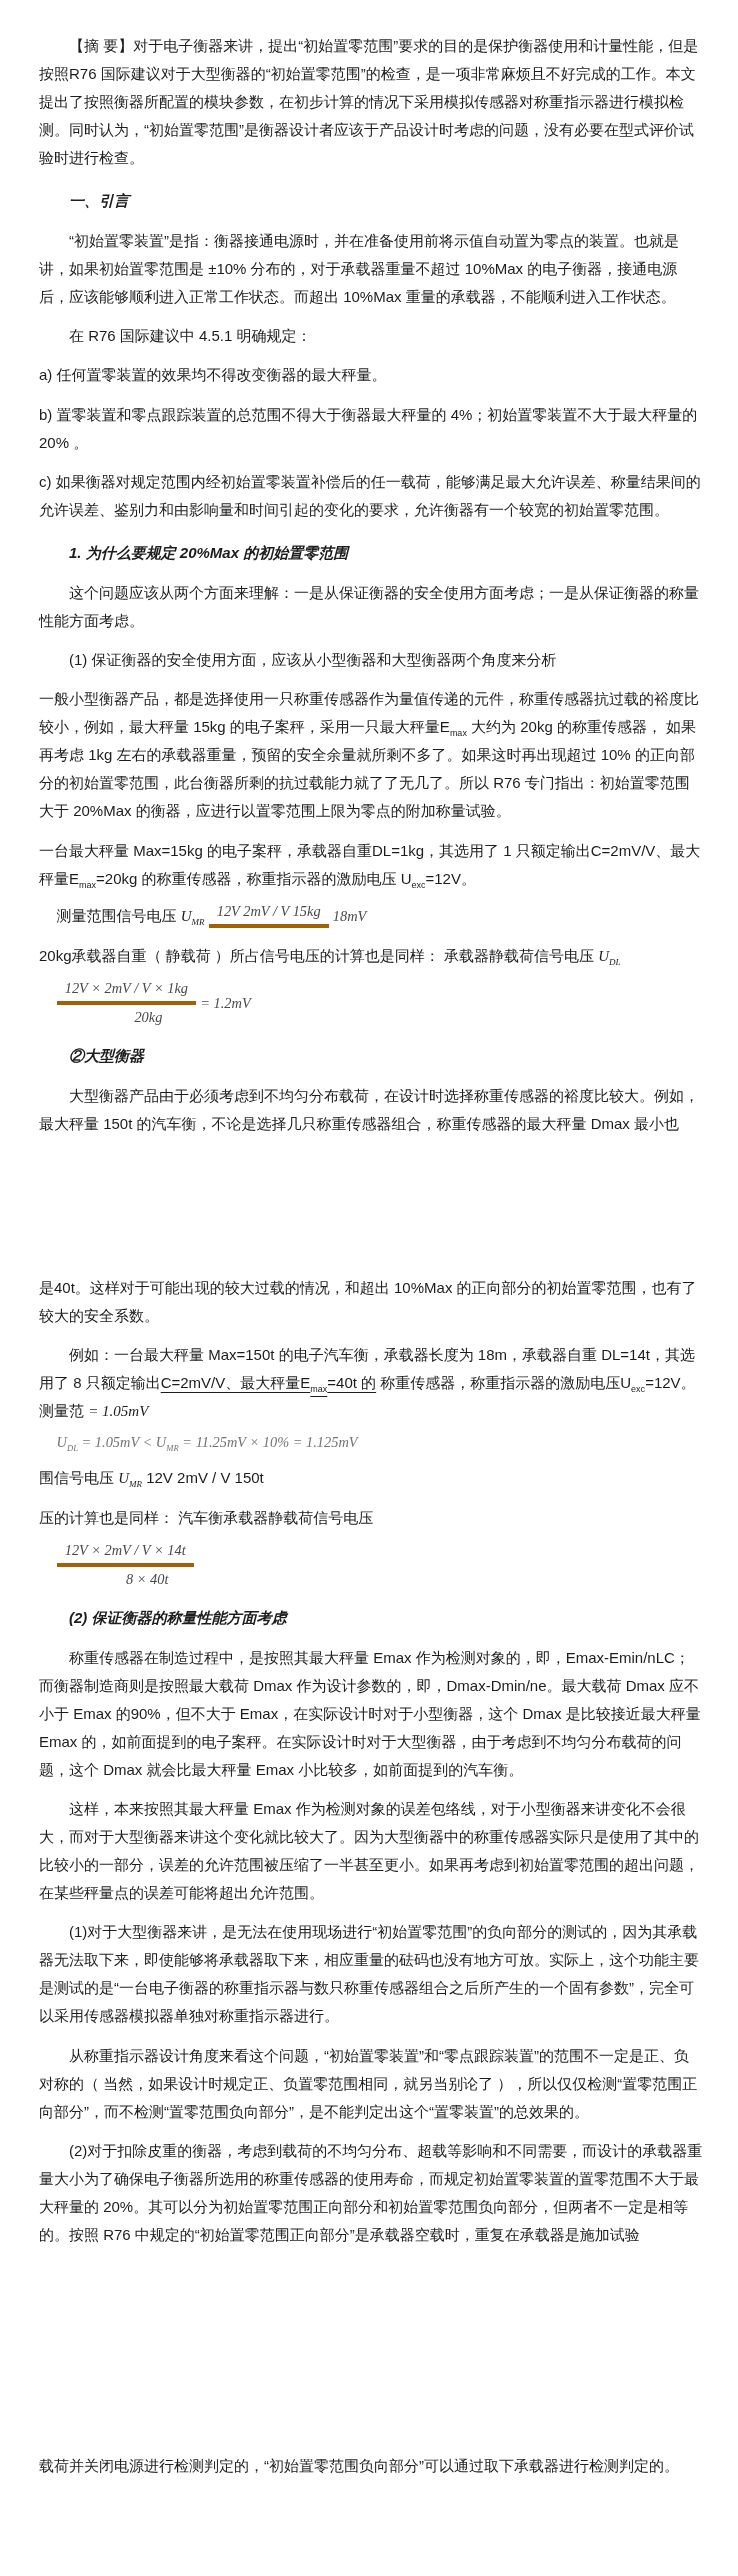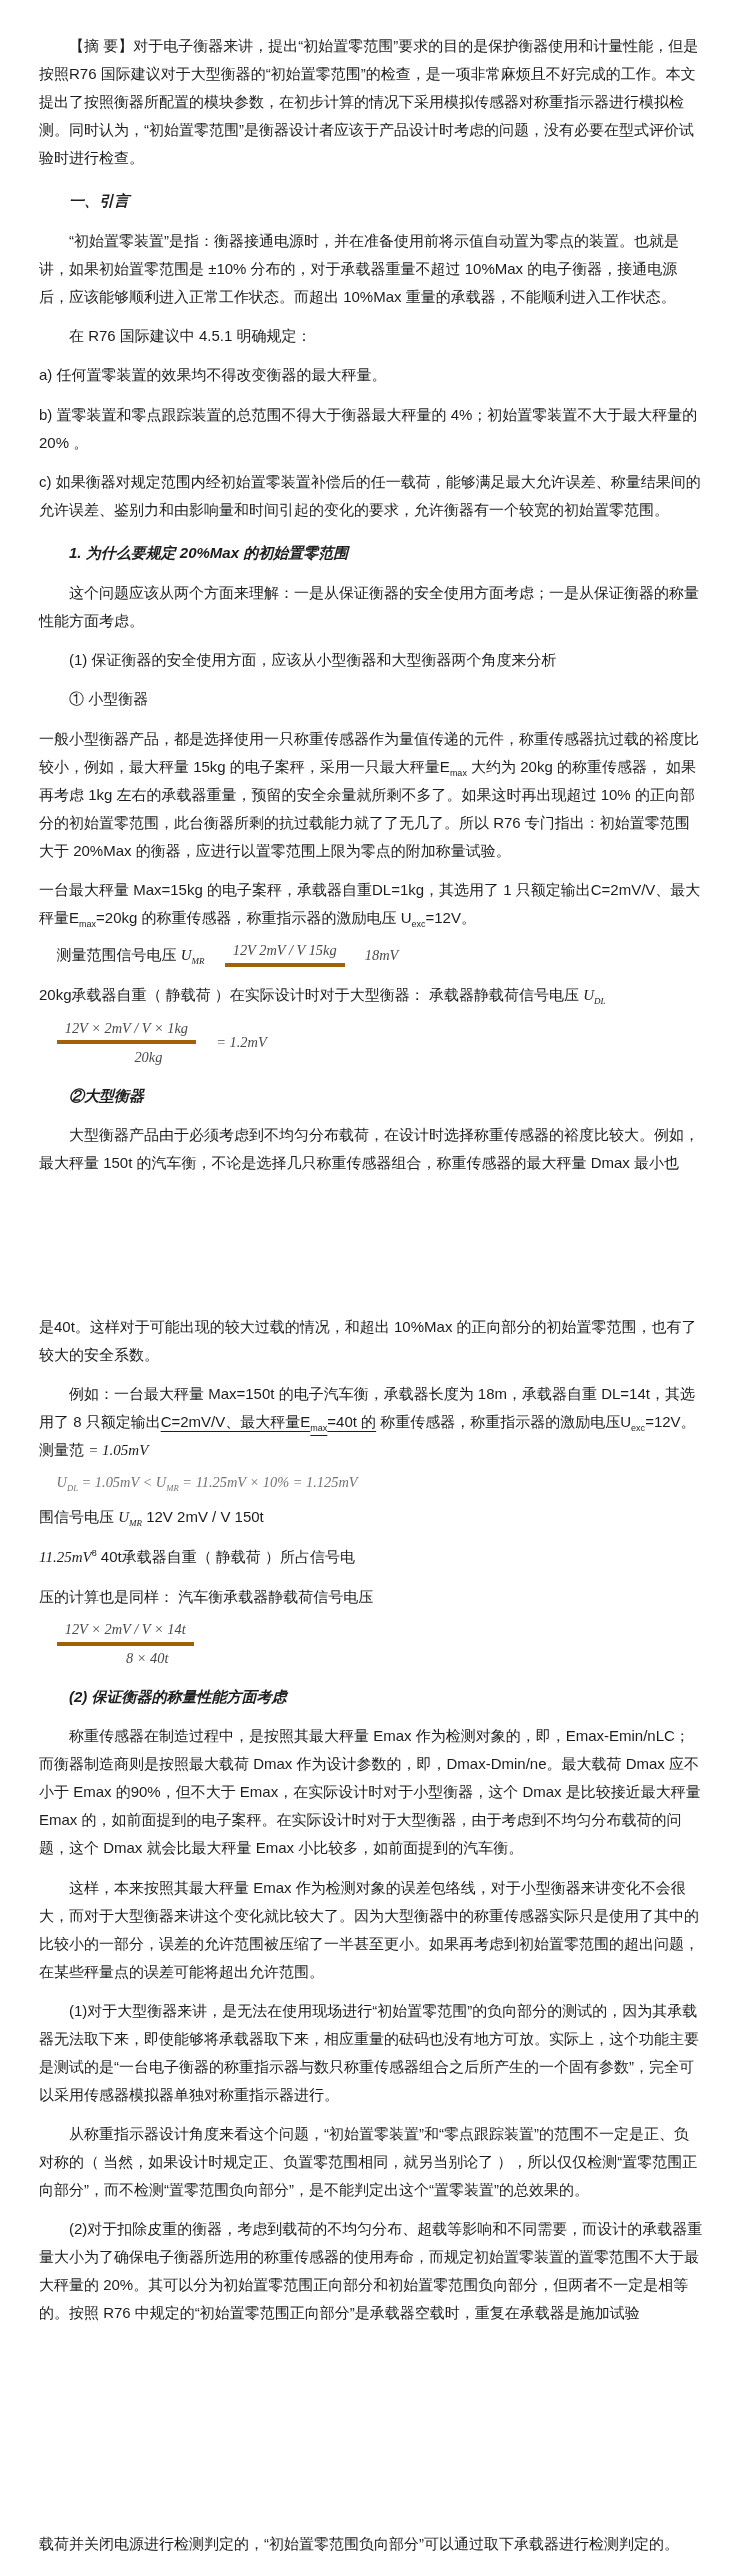--- a/index.html
+++ b/index.html
@@ -10,21 +10,21 @@
   #doc{padding:20.6px 35px 0 39px;font-size:15px;line-height:28px;}
   .para{margin:11.3px 0 0 0;}
   .para.cont{margin-top:12px;}
   .para.indent{text-indent:30px;}
   .heading{margin:15.5px 0 0 0;font-weight:700;text-indent:30px;font-style:italic;}
   .sup{vertical-align:super;font-size:0.60em;line-height:0;}
   .sub{vertical-align:sub;font-size:0.60em;line-height:0;}
   .it{font-style:italic;font-family:"Liberation Serif",serif;}
   .un{text-decoration:underline;text-underline-offset:3.6px;}
   .formula{
-    margin:9.3px 0 0 17.5px;display:flex;align-items:center;gap:20px;flex-wrap:wrap;
+    margin:9.3px 0 0 17.5px;display:flex;align-items:center;gap:4px;flex-wrap:wrap;
     font-family:"Liberation Serif",serif;font-style:italic;color:#4a4a4a;
     font-size:14.4px;line-height:1.3;
   }
   .formula .pre{font-family:"Liberation Sans",sans-serif;font-style:normal;color:#1d1d1d;font-size:15px;}
   .frac{display:inline-flex;flex-direction:column;align-items:center;}
   .frac .num{padding:0 8.2px 3.1px 8.2px;border-bottom:4px solid #a16207;}
   .frac .den{padding:3.1px 8.2px 0 8.2px;margin-left:44px;}
   .post{white-space:nowrap;}
   .fline{margin:8.2px 0 0 17.5px;font-family:"Liberation Serif",serif;font-style:italic;color:#737373;font-size:14.4px;line-height:1.3;}
   .gap{width:100%;}
@@ -36,47 +36,45 @@
     <div class="para indent">【摘 要】对于电子衡器来讲，提出“初始置零范围”要求的目的是保护衡器使用和计量性能，但是按照R76 国际建议对于大型衡器的“初始置零范围”的检查，是一项非常麻烦且不好完成的工作。本文提出了按照衡器所配置的模块参数，在初步计算的情况下采用模拟传感器对称重指示器进行模拟检测。同时认为，“初始置零范围”是衡器设计者应该于产品设计时考虑的问题，没有必要在型式评价试验时进行检查。</div>
     <div class="heading">一、引言</div>
     <div class="para indent">“初始置零装置”是指：衡器接通电源时，并在准备使用前将示值自动置为零点的装置。也就是讲，如果初始置零范围是 ±10% 分布的，对于承载器重量不超过 10%Max 的电子衡器，接通电源后，应该能够顺利进入正常工作状态。而超出 10%Max 重量的承载器，不能顺利进入工作状态。</div>
     <div class="para indent">在 R76 国际建议中 4.5.1 明确规定：</div>
     <div class="para">a) 任何置零装置的效果均不得改变衡器的最大秤量。</div>
     <div class="para">b) 置零装置和零点跟踪装置的总范围不得大于衡器最大秤量的 4%；初始置零装置不大于最大秤量的 20% 。</div>
     <div class="para">c) 如果衡器对规定范围内经初始置零装置补偿后的任一载荷，能够满足最大允许误差、称量结果间的允许误差、鉴别力和由影响量和时间引起的变化的要求，允许衡器有一个较宽的初始置零范围。</div>
     <div class="heading">1. 为什么要规定 20%Max 的初始置零范围</div>
     <div class="para indent">这个问题应该从两个方面来理解：一是从保证衡器的安全使用方面考虑；一是从保证衡器的称量性能方面考虑。</div>
     <div class="para indent">(1) 保证衡器的安全使用方面，应该从小型衡器和大型衡器两个角度来分析</div>
-    <div class="para indent">① 小型衡器</div>
     <div class="para"><span>一般小型衡器产品，都是选择使用一只称重传感器作为量值传递的元件，称重传感器抗过载的裕度比较小，例如，最大秤量 15kg 的电子案秤，采用一只最大秤量E</span><sub class="sub">max</sub><span> 大约为 20kg 的称重传感器， 如果再考虑 1kg 左右的承载器重量，预留的安全余量就所剩不多了。如果这时再出现超过 10% 的正向部分的初始置零范围，此台衡器所剩的抗过载能力就了了无几了。所以 R76 专门指出：初始置零范围大于 20%Max 的衡器，应进行以置零范围上限为零点的附加称量试验。</span></div>
     <div class="para"><span>一台最大秤量 Max=15kg 的电子案秤，承载器自重DL=1kg，其选用了 1 只额定输出C=2mV/V、最大秤量E</span><sub class="sub">max</sub><span>=20kg 的称重传感器，称重指示器的激励电压 U</span><sub class="sub">exc</sub><span>=12V。</span></div>
     <div class="formula">
       <span class="pre"><span>测量范围信号电压 </span><span class="it">U</span><sub class="sub it">MR</sub></span>
       <span class="frac">
         <span class="num">12V    2mV / V    15kg</span>
         <span class="den"></span>
       </span>
       <span class="post">18mV</span>
     </div>
-    <div class="para"><span>20kg承载器自重（ 静载荷 ）在实际设计时对于大型衡器： 承载器静载荷信号电压 </span><span class="it">U</span><sub class="sub it">DL</sub></div>
+    <div class="para"><span>20kg承载器自重（ 静载荷 ）所占信号电压的计算也是同样： 承载器静载荷信号电压 </span><span class="it">U</span><sub class="sub it">DL</sub></div>
     <div class="formula">
       <span class="frac">
         <span class="num">12V × 2mV / V × 1kg</span>
         <span class="den">20kg</span>
       </span>
       <span class="post">= 1.2mV</span>
     </div>
     <div class="heading">②大型衡器</div>
     <div class="para indent">大型衡器产品由于必须考虑到不均匀分布载荷，在设计时选择称重传感器的裕度比较大。例如，最大秤量 150t 的汽车衡，不论是选择几只称重传感器组合，称重传感器的最大秤量 Dmax 最小也</div>
     <div class="gap" style="height: 124px;"></div>
     <div class="para cont">是40t。这样对于可能出现的较大过载的情况，和超出 10%Max 的正向部分的初始置零范围，也有了较大的安全系数。</div>
     <div class="para indent"><span>例如：一台最大秤量 Max=150t 的电子汽车衡，承载器长度为 18m，承载器自重 DL=14t，其选用了 8 只额定输出</span><span class="un">C=2mV/V、最大秤量E</span><sub class="sub un">max</sub><span class="un">=40t 的</span><span> 称重传感器，称重指示器的激励电压U</span><sub class="sub">exc</sub><span>=12V。测量范 </span><span class="it">= 1.05mV</span></div>
     <div class="fline"><span class="it">U</span><sub class="sub it">DL</sub><span class="it"> = 1.05mV &lt; </span><span class="it">U</span><sub class="sub it">MR</sub><span class="it"> = 11.25mV × 10% = 1.125mV</span></div>
     <div class="para cont"><span>围信号电压 </span><span class="it">U</span><sub class="sub it">MR</sub><span>    12V    2mV / V    150t</span></div>
-    <div class="para"><span class="it">11.25mV</span><sup class="sup">8</sup><span>    40t承载器自重（ 静载荷 ）所占信号电</span></div>
     <div class="para cont">压的计算也是同样： 汽车衡承载器静载荷信号电压</div>
     <div class="formula">
       <span class="frac">
         <span class="num">12V × 2mV / V × 14t</span>
         <span class="den">8 × 40t</span>
       </span>
     </div>
     <div class="heading">(2) 保证衡器的称量性能方面考虑</div>
     <div class="para indent">称重传感器在制造过程中，是按照其最大秤量 Emax 作为检测对象的，即，Emax-Emin/nLC；而衡器制造商则是按照最大载荷 Dmax 作为设计参数的，即，Dmax-Dmin/ne。最大载荷 Dmax 应不小于 Emax 的90%，但不大于 Emax，在实际设计时对于小型衡器，这个 Dmax 是比较接近最大秤量 Emax 的，如前面提到的电子案秤。在实际设计时对于大型衡器，由于考虑到不均匀分布载荷的问题，这个 Dmax 就会比最大秤量 Emax 小比较多，如前面提到的汽车衡。</div>
     <div class="para indent">这样，本来按照其最大秤量 Emax 作为检测对象的误差包络线，对于小型衡器来讲变化不会很大，而对于大型衡器来讲这个变化就比较大了。因为大型衡器中的称重传感器实际只是使用了其中的比较小的一部分，误差的允许范围被压缩了一半甚至更小。如果再考虑到初始置零范围的超出问题，在某些秤量点的误差可能将超出允许范围。</div>

